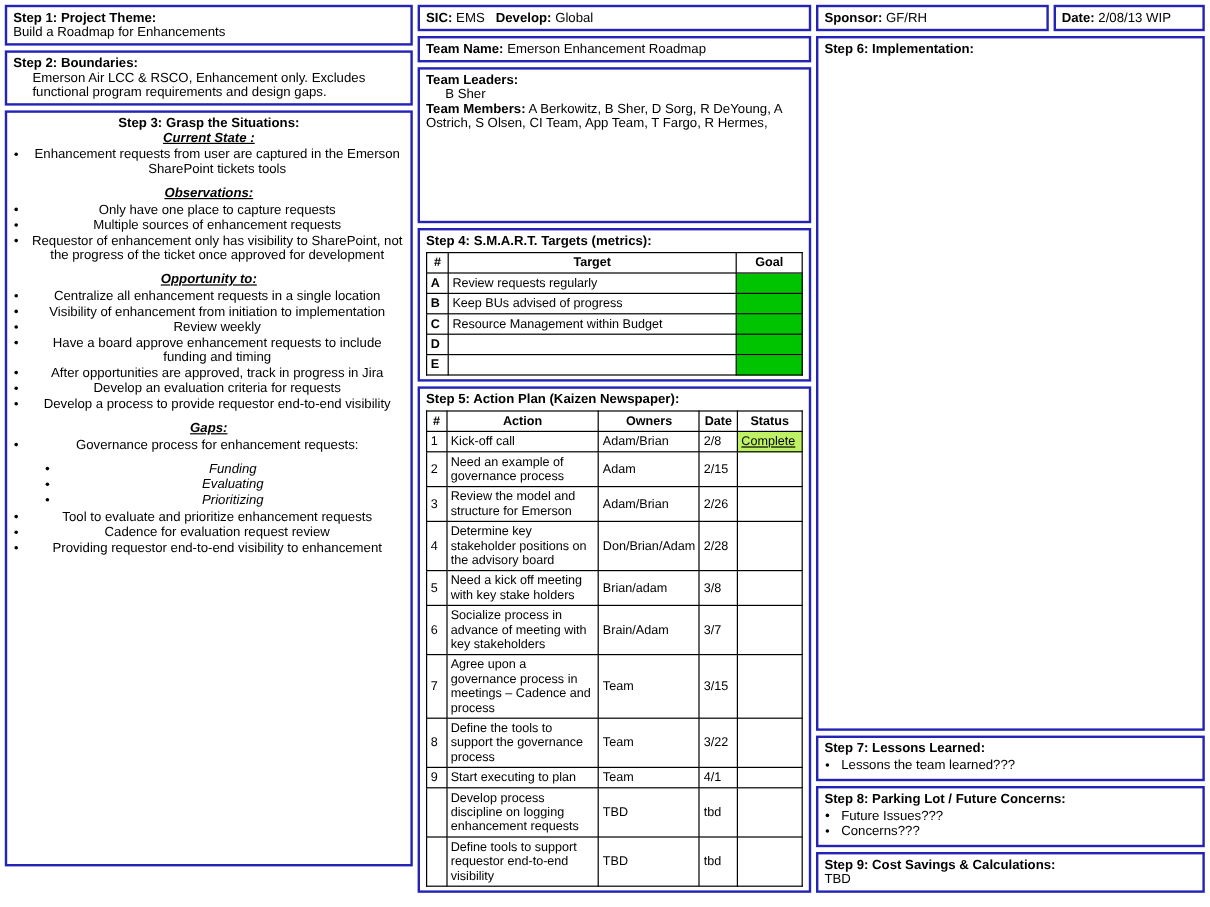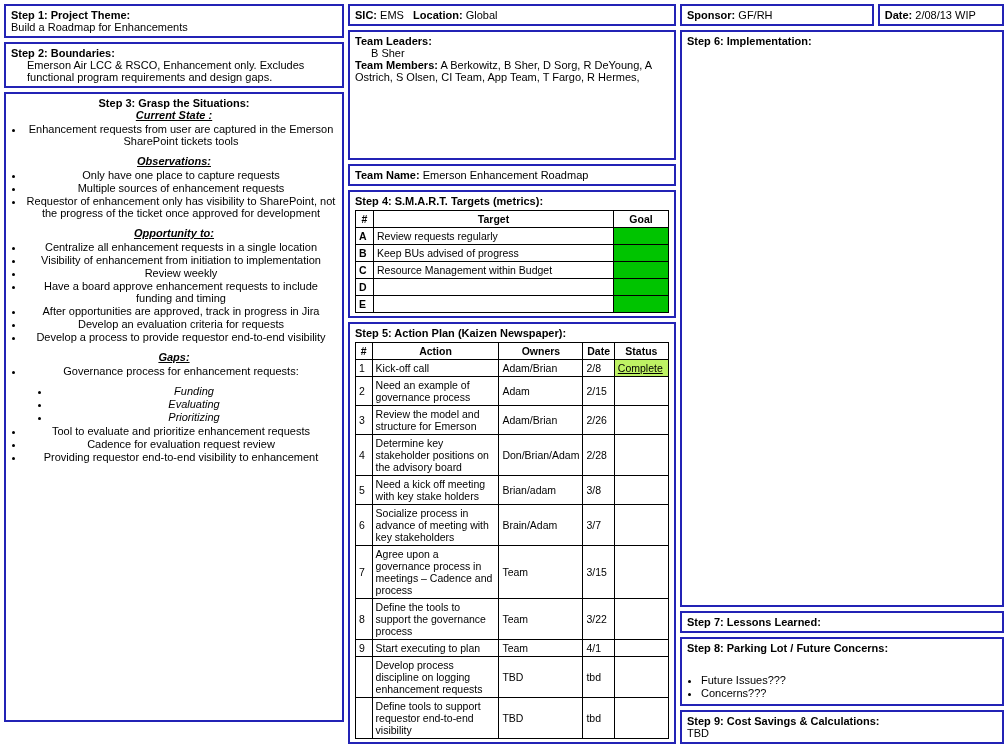--- a/index.html
+++ b/index.html
@@ -120,34 +120,34 @@
           <li>Cadence for evaluation request review</li>
           <li>Providing requestor end-to-end visibility to enhancement</li>
         </ul>
     </div>
   </div>
 
   <div class="col col2">
     <div class="box">
       <span class="bold">SIC:</span>
       <span>EMS</span>&nbsp;&nbsp;
-      <span class="bold">Location:</span>
+      <span class="bold">Develop:</span>
       <span>Global</span>
+    </div>
+
+    <div class="box">
+      <span class="bold">Team Name:</span>
+      <span>Emerson Enhancement Roadmap</span>
     </div>
 
     <div class="box tall" style="height:130px;">
       <span class="bold">Team Leaders:</span><br>
       <span class="indent" style="display:block">B Sher</span>
       <span class="bold">Team Members:</span>
       <span>A Berkowitz, B Sher, D Sorg, R DeYoung, A Ostrich,  S Olsen, CI Team, App Team, T Fargo, R Hermes,</span>
-    </div>
-
-    <div class="box">
-      <span class="bold">Team Name:</span>
-      <span>Emerson Enhancement Roadmap</span>
     </div>
 
     <div class="box">
       <span class="bold">Step 4: S.M.A.R.T. Targets  (metrics):</span>
       <table class="smart">
         <tbody>
             <tr>
           <th class="col-smart-num">#</th>
           <th>Target</th>
           <th class="col-smart-goal">Goal</th>
@@ -289,25 +289,28 @@
         <span>2/08/13 WIP</span>
       </div>
     </div>
 
     <div class="box h-step6">
       <span class="bold">Step 6: Implementation:</span>
     </div>
 
     <div class="box">
       <span class="bold">Step 7: Lessons Learned:</span>
+      <ul id="step7-list" style="margin:2px 0 2px 0">
+          <li>Lessons the team learned???</li>
+        </ul>
     </div>
 
     <div class="box">
       <span class="bold">Step 8: Parking Lot / Future Concerns:</span>
-      <ul id="step8-list" style="margin:20px 0 2px 0">
+      <ul id="step8-list" style="margin:2px 0 2px 0">
           <li>Future Issues???</li>
           <li>Concerns???</li>
         </ul>
     </div>
 
     <div class="box">
       <span class="bold">Step 9: Cost Savings &amp; Calculations:</span><br>
       <span>TBD</span>
     </div>
   </div>

